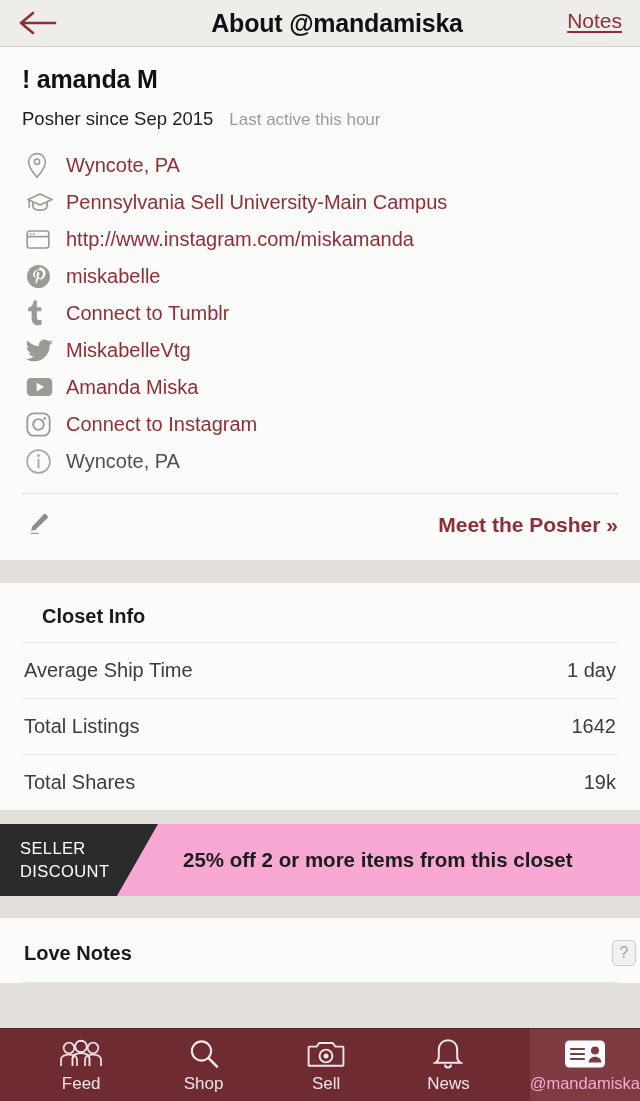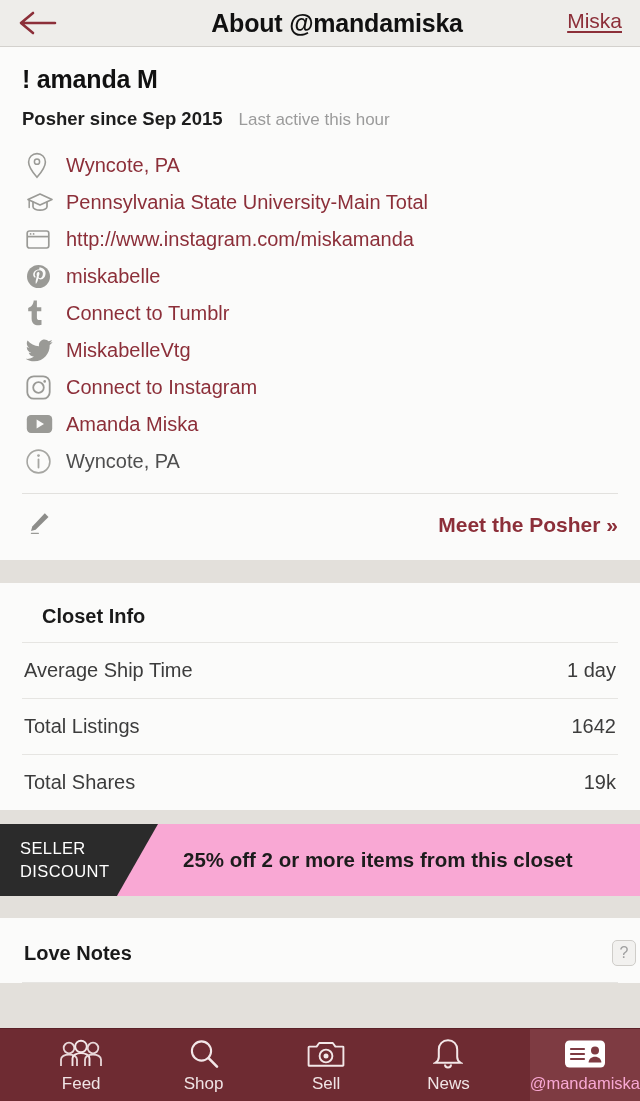--- a/index.html
+++ b/index.html
@@ -83,21 +83,21 @@
     letter-spacing: -0.2px;
   }
   .posher-line {
     margin-top: 14px;
     display: flex;
     align-items: baseline;
     gap: 16px;
   }
   .posher-since {
     font-size: 18.5px;
-    font-weight: bold;
+    font-weight: normal;
     color: #1d1d1d;
   }
   .last-active {
     font-size: 17px;
     color: #9b9b9b;
   }
 
   
   .links {
     margin-top: 18px;
@@ -275,21 +275,21 @@
 
   <div class="header">
     <div class="back-btn">
       <span>
         <svg width="40" height="26" viewBox="0 0 40 26">
           <path d="M38 13 H5 M16 3 L4 13 L16 23" fill="none" stroke="#8c2f39" stroke-width="2.6" stroke-linecap="round" stroke-linejoin="round"></path>
         </svg>
       </span>
     </div>
     <div class="header-title">About @mandamiska</div>
-    <div class="edit-link">Miska</div>
+    <div class="edit-link">Notes</div>
   </div>
 
   <div class="card">
     <div class="profile">
       <div class="display-name">! amanda M</div>
       <div class="posher-line">
         <span class="posher-since">Posher since Sep 2015</span>
         <span class="last-active">Last active this hour</span>
       </div>
     </div>
@@ -307,21 +307,21 @@
       </div>
 
       <div class="link-row">
         <span class="link-icon">
           <svg width="28" height="24" viewBox="0 0 28 24">
             <path d="M2 9.5 L14 4 L26 9.5 L14 15 Z" fill="none" stroke="#9a9a96" stroke-width="1.7" stroke-linejoin="round"></path>
             <path d="M7 11.6 v5.2 c0 2 3.4 3.4 7 3.4 s7-1.4 7-3.4 v-5.2" fill="none" stroke="#9a9a96" stroke-width="1.7"></path>
             <path d="M3.2 10 v7.5" fill="none" stroke="#9a9a96" stroke-width="1.5" stroke-linecap="round"></path>
           </svg>
         </span>
-        <span class="link-text">Pennsylvania State University-Main Total</span>
+        <span class="link-text">Pennsylvania Sell University-Main Campus</span>
       </div>
 
       <div class="link-row">
         <span class="link-icon">
           <svg width="24" height="21" viewBox="0 0 24 21">
             <rect x="1.2" y="2" width="21.6" height="17" rx="2.2" fill="none" stroke="#9a9a96" stroke-width="1.7"></rect>
             <path d="M1.2 7.6 H22.8" fill="none" stroke="#9a9a96" stroke-width="1.7"></path>
             <circle cx="4.6" cy="4.9" r="0.9" fill="#9a9a96"></circle>
             <circle cx="7.6" cy="4.9" r="0.9" fill="#9a9a96"></circle>
           </svg>
@@ -352,37 +352,37 @@
         <span class="link-icon">
           <svg width="27" height="23" viewBox="0 0 27 23">
             <path d="M26.6 3.1c-1 .4-2 .7-3.1.9 1.1-.7 2-1.7 2.4-3-1 .6-2.2 1.1-3.4 1.3C21.5 1.2 20 .5 18.4.5c-3 0-5.5 2.5-5.5 5.5 0 .4 0 .8.1 1.2-4.6-.2-8.7-2.4-11.4-5.8-.5.8-.8 1.8-.8 2.8 0 1.9 1 3.6 2.5 4.6-.9 0-1.8-.3-2.5-.7v.1c0 2.7 1.9 4.9 4.4 5.4-.5.1-1 .2-1.5.2-.4 0-.7 0-1-.1.7 2.2 2.7 3.8 5.2 3.8-1.9 1.5-4.3 2.4-6.9 2.4-.4 0-.9 0-1.3-.1 2.4 1.6 5.3 2.5 8.4 2.5 10.1 0 15.6-8.4 15.6-15.6v-.7c1.1-.8 2-1.7 2.7-2.8z" fill="#9a9a96"></path>
           </svg>
         </span>
         <span class="link-text">MiskabelleVtg</span>
       </div>
 
       <div class="link-row">
         <span class="link-icon">
+          <svg width="27" height="20" viewBox="0 0 27 20">
+            <rect x="0.8" y="1" width="25.4" height="18" rx="4.2" fill="#9a9a96"></rect>
+            <path d="M10.6 5.6 L18 10 L10.6 14.4 Z" fill="#fbfbfa"></path>
+          </svg>
+        </span>
+        <span class="link-text">Amanda Miska</span>
+      </div>
+
+      <div class="link-row">
+        <span class="link-icon">
           <svg width="25" height="25" viewBox="0 0 25 25">
             <rect x="1.3" y="1.3" width="22.4" height="22.4" rx="6.5" fill="none" stroke="#9a9a96" stroke-width="1.8"></rect>
             <circle cx="12.5" cy="12.5" r="5.3" fill="none" stroke="#9a9a96" stroke-width="1.8"></circle>
             <circle cx="18.7" cy="6.4" r="1.3" fill="#9a9a96"></circle>
           </svg>
         </span>
         <span class="link-text">Connect to Instagram</span>
-      </div>
-
-      <div class="link-row">
-        <span class="link-icon">
-          <svg width="27" height="20" viewBox="0 0 27 20">
-            <rect x="0.8" y="1" width="25.4" height="18" rx="4.2" fill="#9a9a96"></rect>
-            <path d="M10.6 5.6 L18 10 L10.6 14.4 Z" fill="#fbfbfa"></path>
-          </svg>
-        </span>
-        <span class="link-text">Amanda Miska</span>
       </div>
 
       <div class="link-row">
         <span class="link-icon">
           <svg width="25" height="25" viewBox="0 0 25 25">
             <circle cx="12.5" cy="12.5" r="11.4" fill="none" stroke="#a6a6a2" stroke-width="1.6"></circle>
             <circle cx="12.5" cy="6.6" r="1.35" fill="#a6a6a2"></circle>
             <path d="M12.5 10.4 V18.6" fill="none" stroke="#a6a6a2" stroke-width="1.8" stroke-linecap="round"></path>
           </svg>
         </span>

